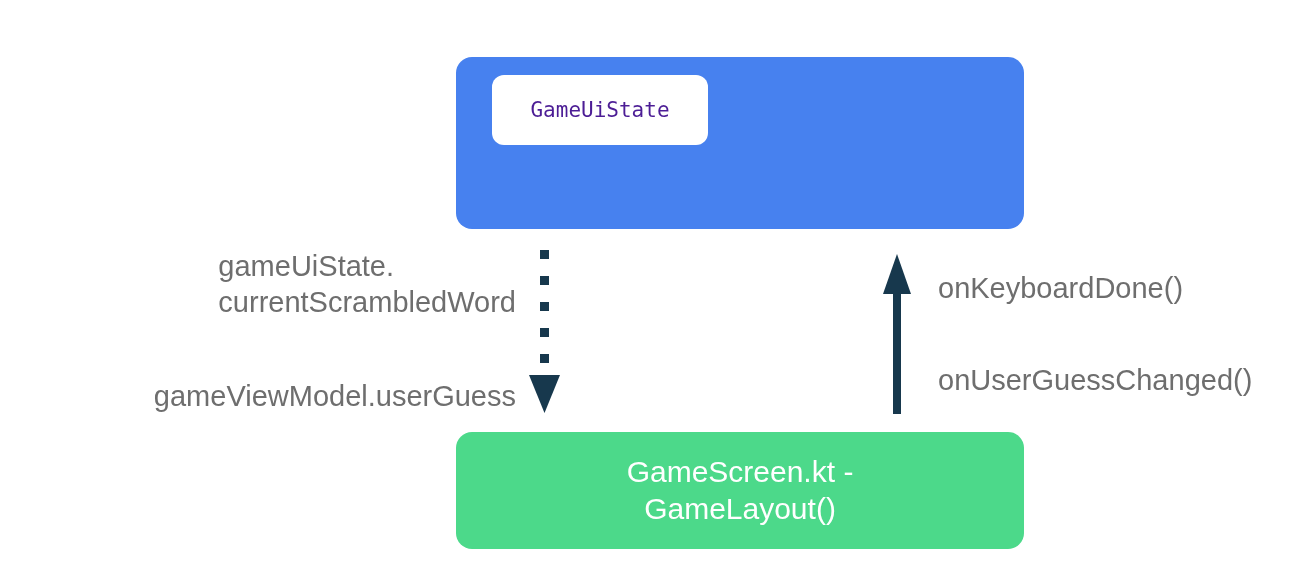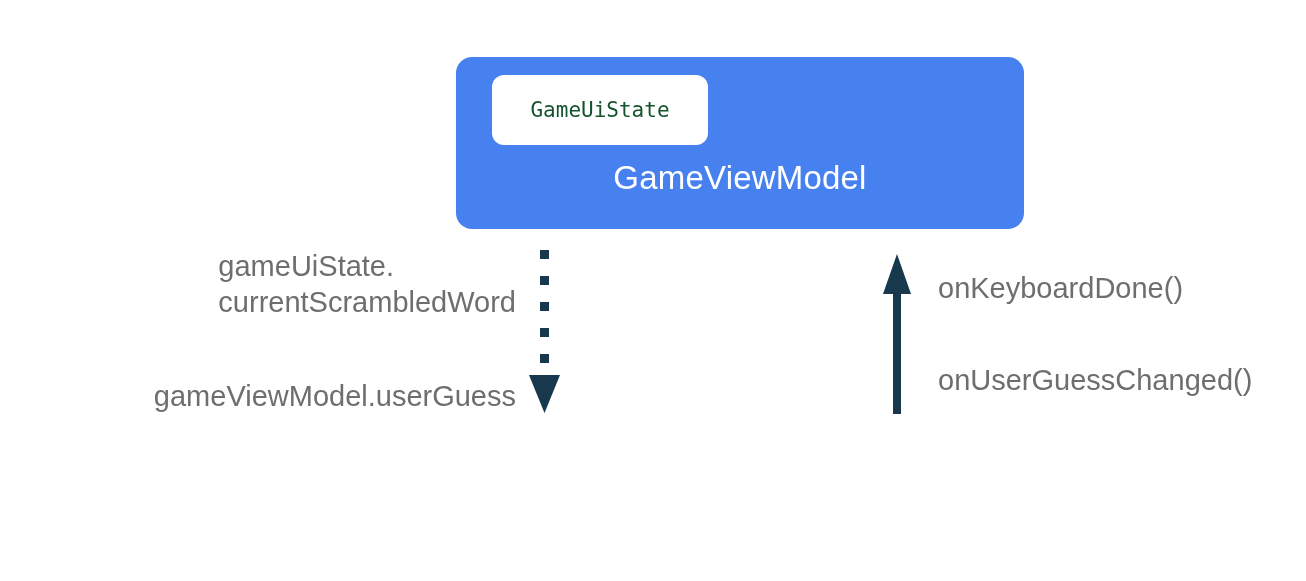--- a/index.html
+++ b/index.html
@@ -45,21 +45,21 @@
     margin-left: -280px;
     background: #ffffff;
     border-radius: 12px;
     display: flex;
     align-items: center;
     justify-content: center;
   }
   #state-chip-label {
     font-family: "DejaVu Sans Mono", "Liberation Mono", monospace;
     font-size: 21px;
-    color: #14532d;
+    color: #4c1d95;
     letter-spacing: 0px;
     white-space: nowrap;
   }
 
   #viewmodel-label {
     margin-top: 14px;
     font-size: 33px;
     color: #ffffff;
     font-weight: 400;
     letter-spacing: 0.2px;
@@ -135,23 +135,26 @@
 </style>
 </head>
 <body>
 
 <div id="canvas">
 
   <div class="node-box" id="viewmodel-box">
     <div id="state-chip">
       <span id="state-chip-label">GameUiState</span>
     </div>
-    <span id="viewmodel-label">GameViewModel</span>
   </div>
 
+  <div class="node-box" id="screen-box">
+    <span id="screen-label">GameScreen.kt -
+GameLayout()</span>
+  </div>
 
   <svg class="arrow-svg" id="arrow-down-dotted" viewBox="0 0 44 170">
     <rect x="16" y="2" width="9" height="9" fill="#17384d"></rect>
     <rect x="16" y="28" width="9" height="9" fill="#17384d"></rect>
     <rect x="16" y="54" width="9" height="9" fill="#17384d"></rect>
     <rect x="16" y="80" width="9" height="9" fill="#17384d"></rect>
     <rect x="16" y="106" width="9" height="9" fill="#17384d"></rect>
     <polygon points="5,127 36,127 20.5,165" fill="#17384d"></polygon>
   </svg>
 

